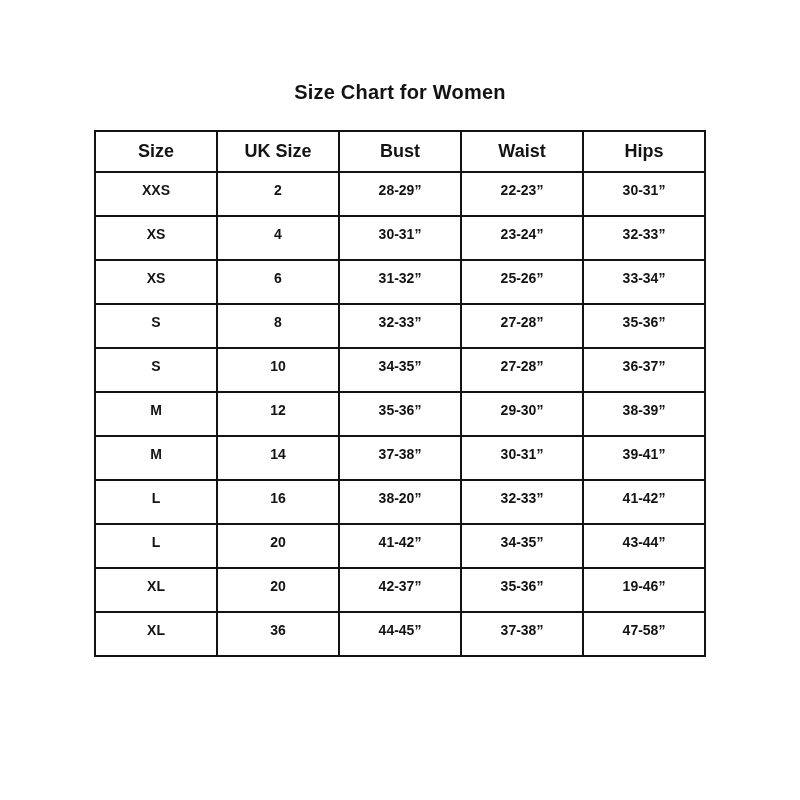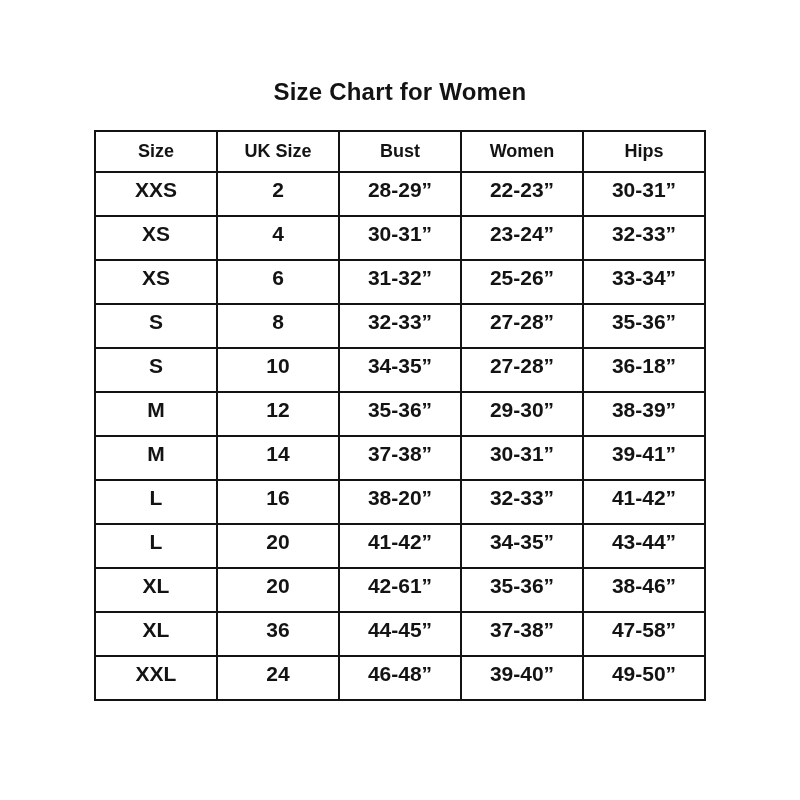--- a/index.html
+++ b/index.html
@@ -15,21 +15,21 @@
   }
   .page {
     width: 800px;
     height: 800px;
     padding-top: 78px;
     box-sizing: border-box;
   }
   .title {
     margin: 0;
     text-align: center;
-    font-size: 24px;
+    font-size: 20px;
     line-height: 28px;
     font-weight: bold;
     color: #131313;
     letter-spacing: 0.2px;
   }
   table.size-table {
     width: 612px;
     margin: 24px auto 0 auto;
     border-collapse: collapse;
     table-layout: fixed;
@@ -44,38 +44,38 @@
     color: #131313;
     overflow: hidden;
   }
   .size-table th {
     height: 39px;
     font-size: 18px;
     padding: 0;
   }
   .size-table td {
     height: 34px;
-    font-size: 21px;
+    font-size: 14px;
     padding: 0 0 8px 0; 
   }
 </style>
 </head>
 <body>
 
 <div class="page">
 
   <h1 class="title">Size Chart for Women</h1>
 
   <table class="size-table">
     <thead>
       <tr>
         <th>Size</th>
         <th>UK Size</th>
         <th>Bust</th>
-        <th>Women</th>
+        <th>Waist</th>
         <th>Hips</th>
       </tr>
     </thead>
     <tbody>
       <tr>
         <td>XXS</td>
         <td>2</td>
         <td>28-29”</td>
         <td>22-23”</td>
         <td>30-31”</td>
@@ -99,21 +99,21 @@
         <td>8</td>
         <td>32-33”</td>
         <td>27-28”</td>
         <td>35-36”</td>
       </tr>
       <tr>
         <td>S</td>
         <td>10</td>
         <td>34-35”</td>
         <td>27-28”</td>
-        <td>36-18”</td>
+        <td>36-37”</td>
       </tr>
       <tr>
         <td>M</td>
         <td>12</td>
         <td>35-36”</td>
         <td>29-30”</td>
         <td>38-39”</td>
       </tr>
       <tr>
         <td>M</td>
@@ -132,34 +132,27 @@
       <tr>
         <td>L</td>
         <td>20</td>
         <td>41-42”</td>
         <td>34-35”</td>
         <td>43-44”</td>
       </tr>
       <tr>
         <td>XL</td>
         <td>20</td>
-        <td>42-61”</td>
+        <td>42-37”</td>
         <td>35-36”</td>
-        <td>38-46”</td>
+        <td>19-46”</td>
       </tr>
       <tr>
         <td>XL</td>
         <td>36</td>
         <td>44-45”</td>
         <td>37-38”</td>
         <td>47-58”</td>
       </tr>
-      <tr>
-        <td>XXL</td>
-        <td>24</td>
-        <td>46-48”</td>
-        <td>39-40”</td>
-        <td>49-50”</td>
-      </tr>
     </tbody>
   </table>
 
 </div>
 
 </body></html>

